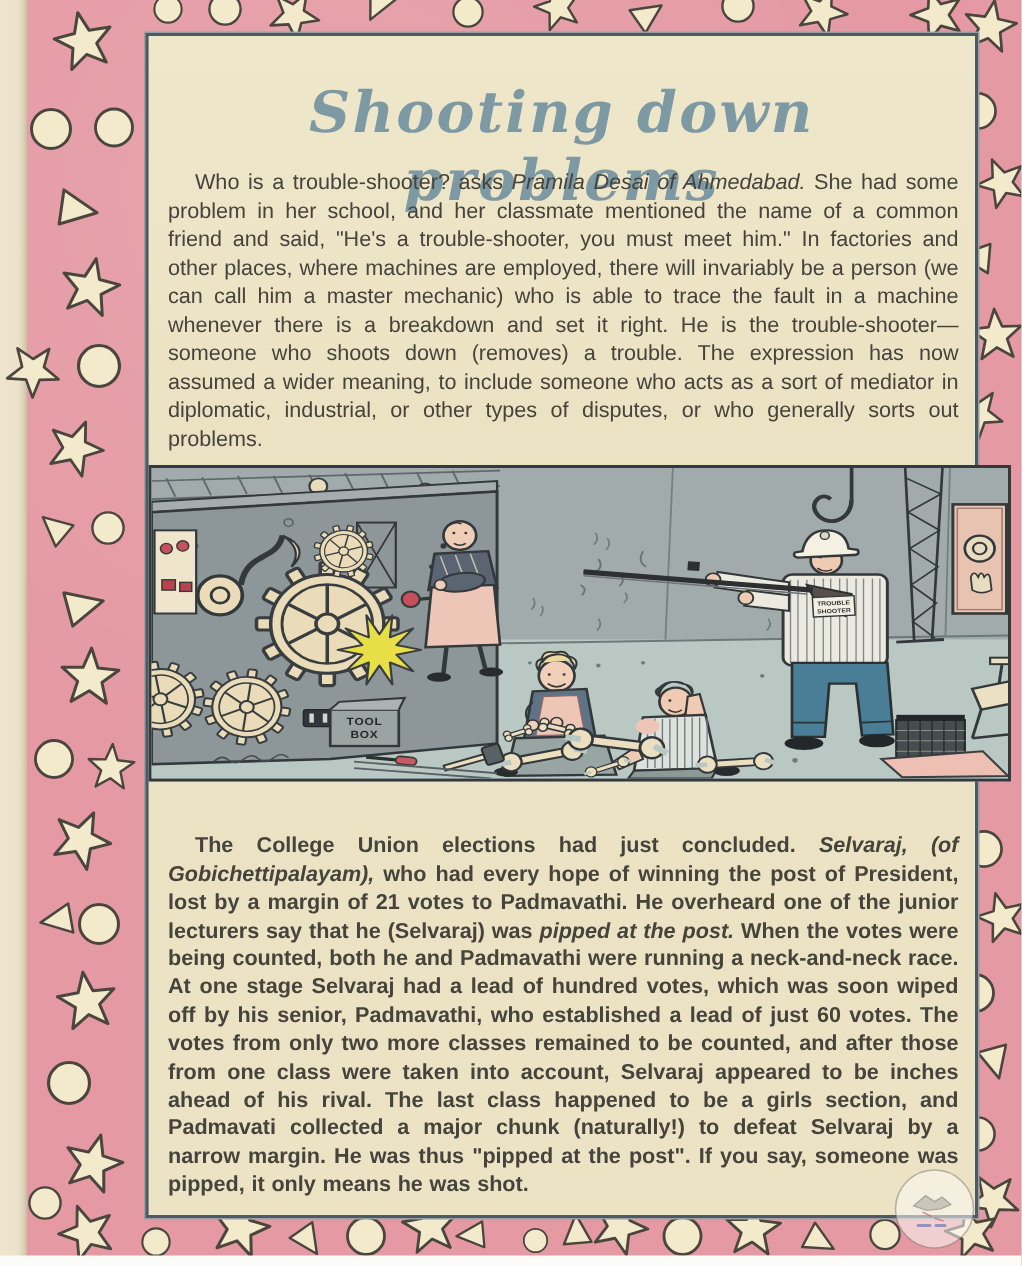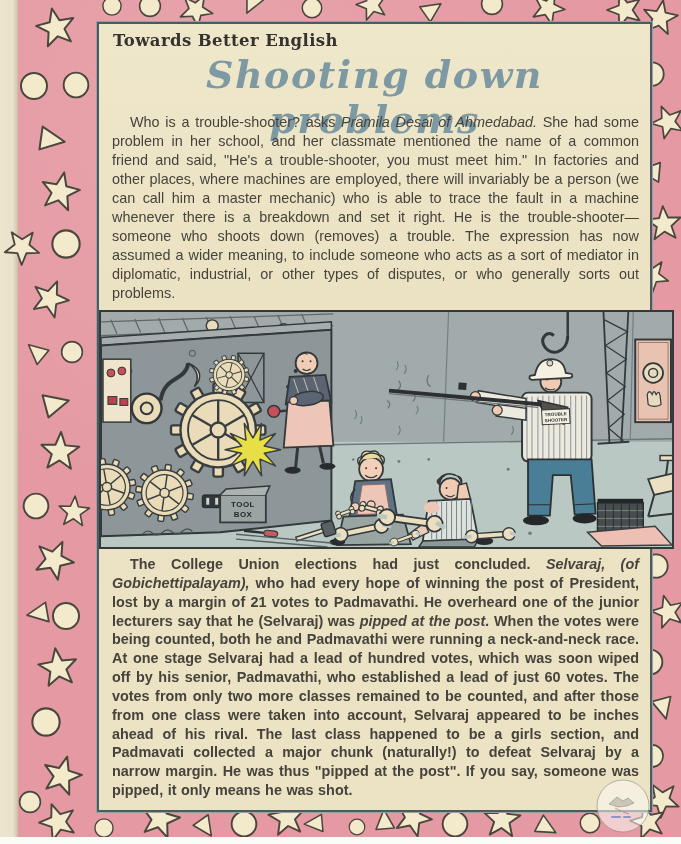--- a/index.html
+++ b/index.html
@@ -18,21 +18,21 @@
   .masthead{position:absolute;top:7px;left:14px;font-family:"DejaVu Serif",serif;font-weight:700;
        font-size:16.5px;color:#35332f;letter-spacing:.4px;}
   .script-title{position:absolute;top:28px;left:0;right:0;text-align:center;
        font-family:"DejaVu Serif",serif;font-style:italic;font-weight:700;font-size:38px;
        color:var(--title,#7d99a3);letter-spacing:1.5px;}
   .para{position:absolute;left:13px;right:11px;margin:0;font-size:14.4px;color:var(--ink,#45433c);
        text-align:justify;word-spacing:.5px;text-indent:18px;}
   .p1{top:89px;line-height:19.05px;}
   .p2{top:531px;line-height:18.85px;font-weight:bold;}
   .it{font-style:italic;}
-  .cartoon{position:absolute;left:99px;top:310px;width:575px;height:239px;box-sizing:border-box;z-index:3;
+  .cartoon{position:absolute;left:99px;top:310px;width:575px;height:211px;box-sizing:border-box;z-index:3;
        border:2px solid #343a3c;background:#b9c8c2;}
   .cartoon svg{display:block;width:100%;height:100%;}
   .watermark{position:absolute;left:594px;top:777px;width:58px;height:58px;z-index:5;}
 </style>
 </head>
 <body>
 
 <div class="scan-edge-left"></div>
 <div class="scan-edge-bottom"></div>
 
@@ -103,21 +103,20 @@
   <use href="#btri" transform="translate(384,820) rotate(-95) scale(.8)"></use>
   <use href="#bstar" transform="translate(413,818) rotate(22) scale(.95)"></use>
   <use href="#bcirc" transform="translate(455,824) scale(.95)"></use>
   <use href="#bstar" transform="translate(502,820) rotate(4) scale(.95)"></use>
   <use href="#btri" transform="translate(547,827) rotate(28) scale(.8)"></use>
   <use href="#bcirc" transform="translate(590,823) scale(.75)"></use>
   <use href="#bstar" transform="translate(648,822) rotate(-14) scale(.9)"></use>
 </svg>
 
 <div class="panel">
-  <div class="masthead">Towards Better English</div>
   <div class="script-title">Shooting down problems</div>
   <p class="para p1"><span>Who is a trouble-shooter? asks </span><span class="it">Pramila Desai of Ahmedabad.</span><span> She had some problem in her school, and her classmate mentioned the name of a common friend and said, "He's a trouble-shooter, you must meet him." In factories and other places, where machines are employed, there will invariably be a person (we can call him a master mechanic) who is able to trace the fault in a machine whenever there is a breakdown and set it right. He is the trouble-shooter—someone who shoots down (removes) a trouble. The expression has now assumed a wider meaning, to include someone who acts as a sort of mediator in diplomatic, industrial, or other types of disputes, or who generally sorts out problems.</span></p>
   <p class="para p2"><span>The College Union elections had just concluded. </span><span class="it">Selvaraj, (of Gobichettipalayam),</span><span> who had every hope of winning the post of President, lost by a margin of 21 votes to Padmavathi. He overheard one of the junior lecturers say that he (Selvaraj) was </span><span class="it">pipped at the post.</span><span> When the votes were being counted, both he and Padmavathi were running a neck-and-neck race. At one stage Selvaraj had a lead of hundred votes, which was soon wiped off by his senior, Padmavathi, who established a lead of just 60 votes. The votes from only two more classes remained to be counted, and after those from one class were taken into account, Selvaraj appeared to be inches ahead of his rival. The last class happened to be a girls section, and Padmavati collected a major chunk (naturally!) to defeat Selvaraj by a narrow margin. He was thus "pipped at the post". If you say, someone was pipped, it only means he was shot.</span></p>
 </div>
 
 <div class="cartoon">
 <svg viewBox="0 0 575 239" preserveAspectRatio="none">
   <defs>
     <g id="gear" fill="#eadcb8" stroke="#383d3f" stroke-width="2.5" stroke-linejoin="round">
       <rect x="-5" y="-50" width="10" height="12" rx="2"></rect>

